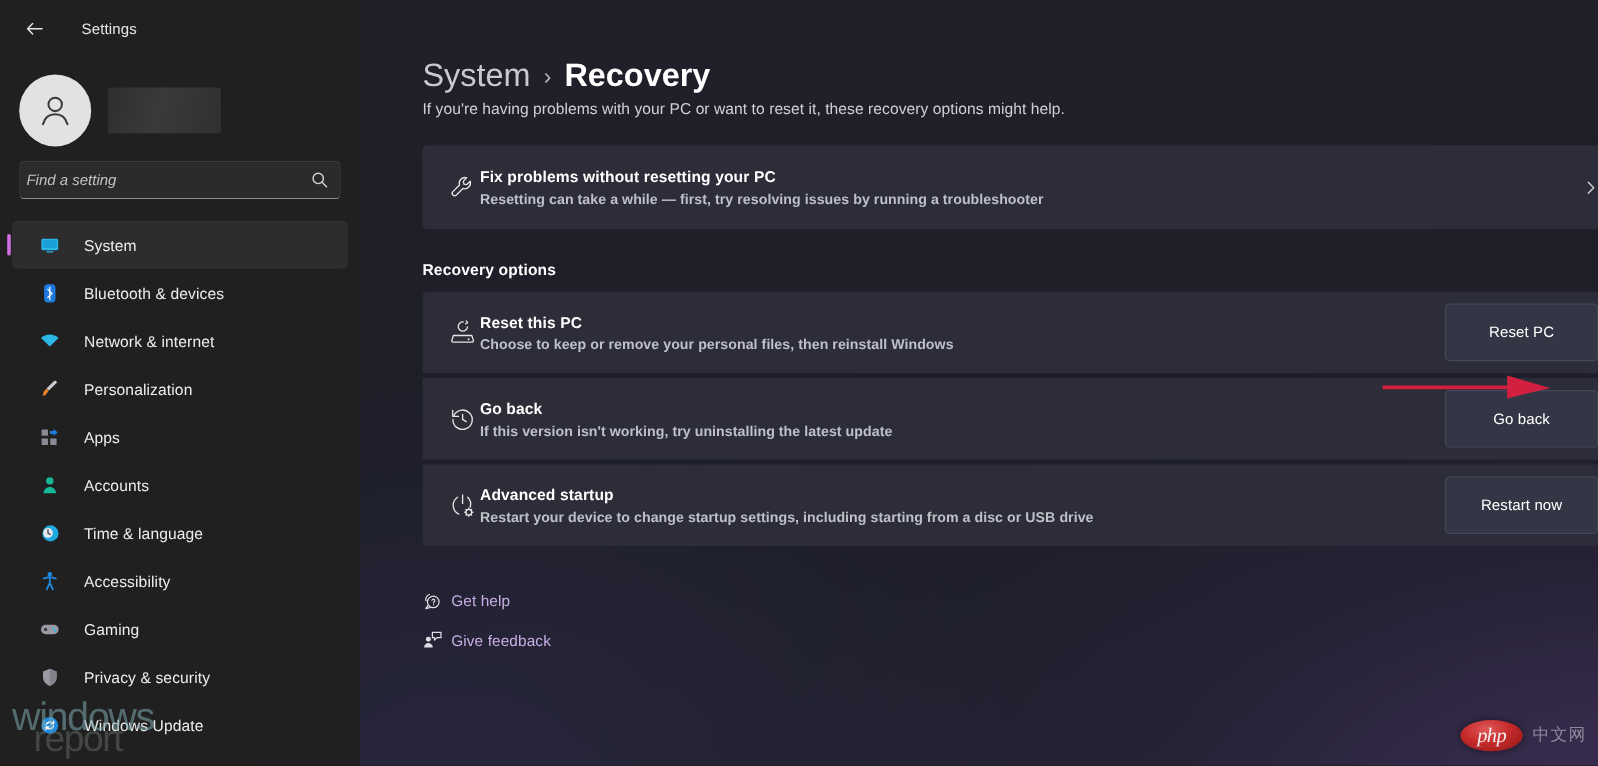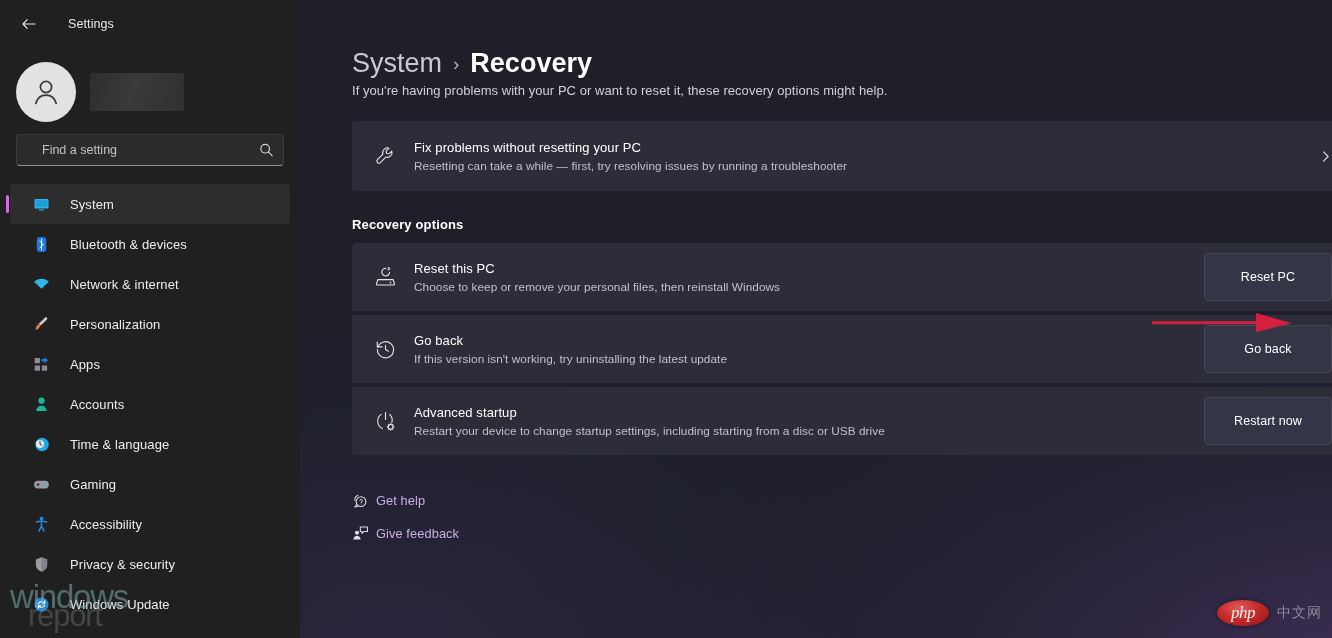--- a/index.html
+++ b/index.html
@@ -43,21 +43,22 @@
     filter:blur(0.6px);
   }
 
   .searchwrap { padding:10px 16px 0 16px; }
   .searchbox {
     position:relative; height:32px; border-radius:4px;
     background:#2b2b2b;
     border:1px solid #3a3a3a;
     border-bottom:1px solid #8d8d8d;
     display:flex; align-items:center;
-    padding:0 34px 0 25px;
+    padding:0 34px 0 5px;
+    font-style:italic;
   }
   .searchbox .ph { font-size:12.5px; color:#c2c2c2; }
   .search-icon {
     position:absolute; right:9px; top:50%; transform:translateY(-50%);
     width:15px; height:15px; color:#d4d4d4;
   }
 
   .nav { margin-top:18px; }
   .nav-item {
     position:relative;
@@ -112,21 +113,21 @@
   .card.tall { height:70px; }
 
   .grp { width:998px; border-radius:4px; overflow:hidden; }
   .grp .card { border-radius:0; }
   .grp .card:first-child { border-top-left-radius:4px; border-top-right-radius:4px; }
   .grp .card:last-child  { border-bottom-left-radius:4px; border-bottom-right-radius:4px; }
   .grp .card + .card { margin-top:4px; }
 
   .row-ico { width:30px; flex:0 0 30px; display:flex; align-items:center; justify-content:center; color:#e6e6e6; }
   .row-ico svg { width:23px; height:23px; }
-  .row-text { margin-left:14px; flex:1 1 auto; }
+  .row-text { margin-left:0; flex:1 1 auto;font-weight:bold; }
   .row-title { font-size:13px; color:#ffffff; letter-spacing:.1px; }
   .row-sub { font-size:11.8px; color:#bfc0c9; margin-top:4px; letter-spacing:.05px; }
 
   .chev { color:#d9d9df; display:flex; align-items:center; }
   .chev svg { width:13px; height:13px; }
 
   .btn {
     min-width:128px; height:48px;
     background:#353645;
     border:1px solid #45465a;
@@ -273,37 +274,37 @@
               <circle cx="7.4" cy="8.6" r="4.3" fill="#e6e6ec"></circle>
               <path d="M7.4 5.6v3.1l2 1.2" stroke="#303038" stroke-width="1" fill="none" stroke-linecap="round"></path>
             </svg>
         </div>
         <div class="nav-label">Time &amp; language</div>
       </div>
 
       <div class="nav-item">
         <div class="nav-ico">
           <svg viewBox="0 0 18 18">
+              <circle cx="9" cy="2.8" r="2" fill="#1f8ae0"></circle>
+              <path d="M9 5.3c1.8 0 3.3 .6 5.4 1.2M9 5.3c-1.8 0-3.3 .6-5.4 1.2M9 5.6v5.2M9 10.3 6.3 16M9 10.3 11.7 16" stroke="#1f8ae0" stroke-width="1.6" fill="none" stroke-linecap="round"></path>
+            </svg>
+        </div>
+        <div class="nav-label">Accessibility</div>
+      </div>
+
+      <div class="nav-item">
+        <div class="nav-ico">
+          <svg viewBox="0 0 18 18">
               <rect x="1.2" y="5" width="15.6" height="8.2" rx="4.1" fill="#9a9aa4"></rect>
               <circle cx="5.3" cy="9.1" r="1.5" fill="#3a3a42"></circle>
               <circle cx="12.3" cy="8.1" r="1" fill="#2bb8e8"></circle>
               <circle cx="13.6" cy="10.2" r="1" fill="#2bb8e8"></circle>
             </svg>
         </div>
         <div class="nav-label">Gaming</div>
-      </div>
-
-      <div class="nav-item">
-        <div class="nav-ico">
-          <svg viewBox="0 0 18 18">
-              <circle cx="9" cy="2.8" r="2" fill="#1f8ae0"></circle>
-              <path d="M9 5.3c1.8 0 3.3 .6 5.4 1.2M9 5.3c-1.8 0-3.3 .6-5.4 1.2M9 5.6v5.2M9 10.3 6.3 16M9 10.3 11.7 16" stroke="#1f8ae0" stroke-width="1.6" fill="none" stroke-linecap="round"></path>
-            </svg>
-        </div>
-        <div class="nav-label">Accessibility</div>
       </div>
 
       <div class="nav-item">
         <div class="nav-ico">
           <svg viewBox="0 0 18 18">
               <path d="M9 1.4 15 3.8v5.1c0 3.4-2.4 6.4-6 7.7-3.6-1.3-6-4.3-6-7.7V3.8L9 1.4z" fill="#9a9aa4"></path>
               <path d="M9 1.4 15 3.8v5.1c0 3.4-2.4 6.4-6 7.7V1.4z" fill="#82828c"></path>
             </svg>
         </div>
         <div class="nav-label">Privacy &amp; security</div>

